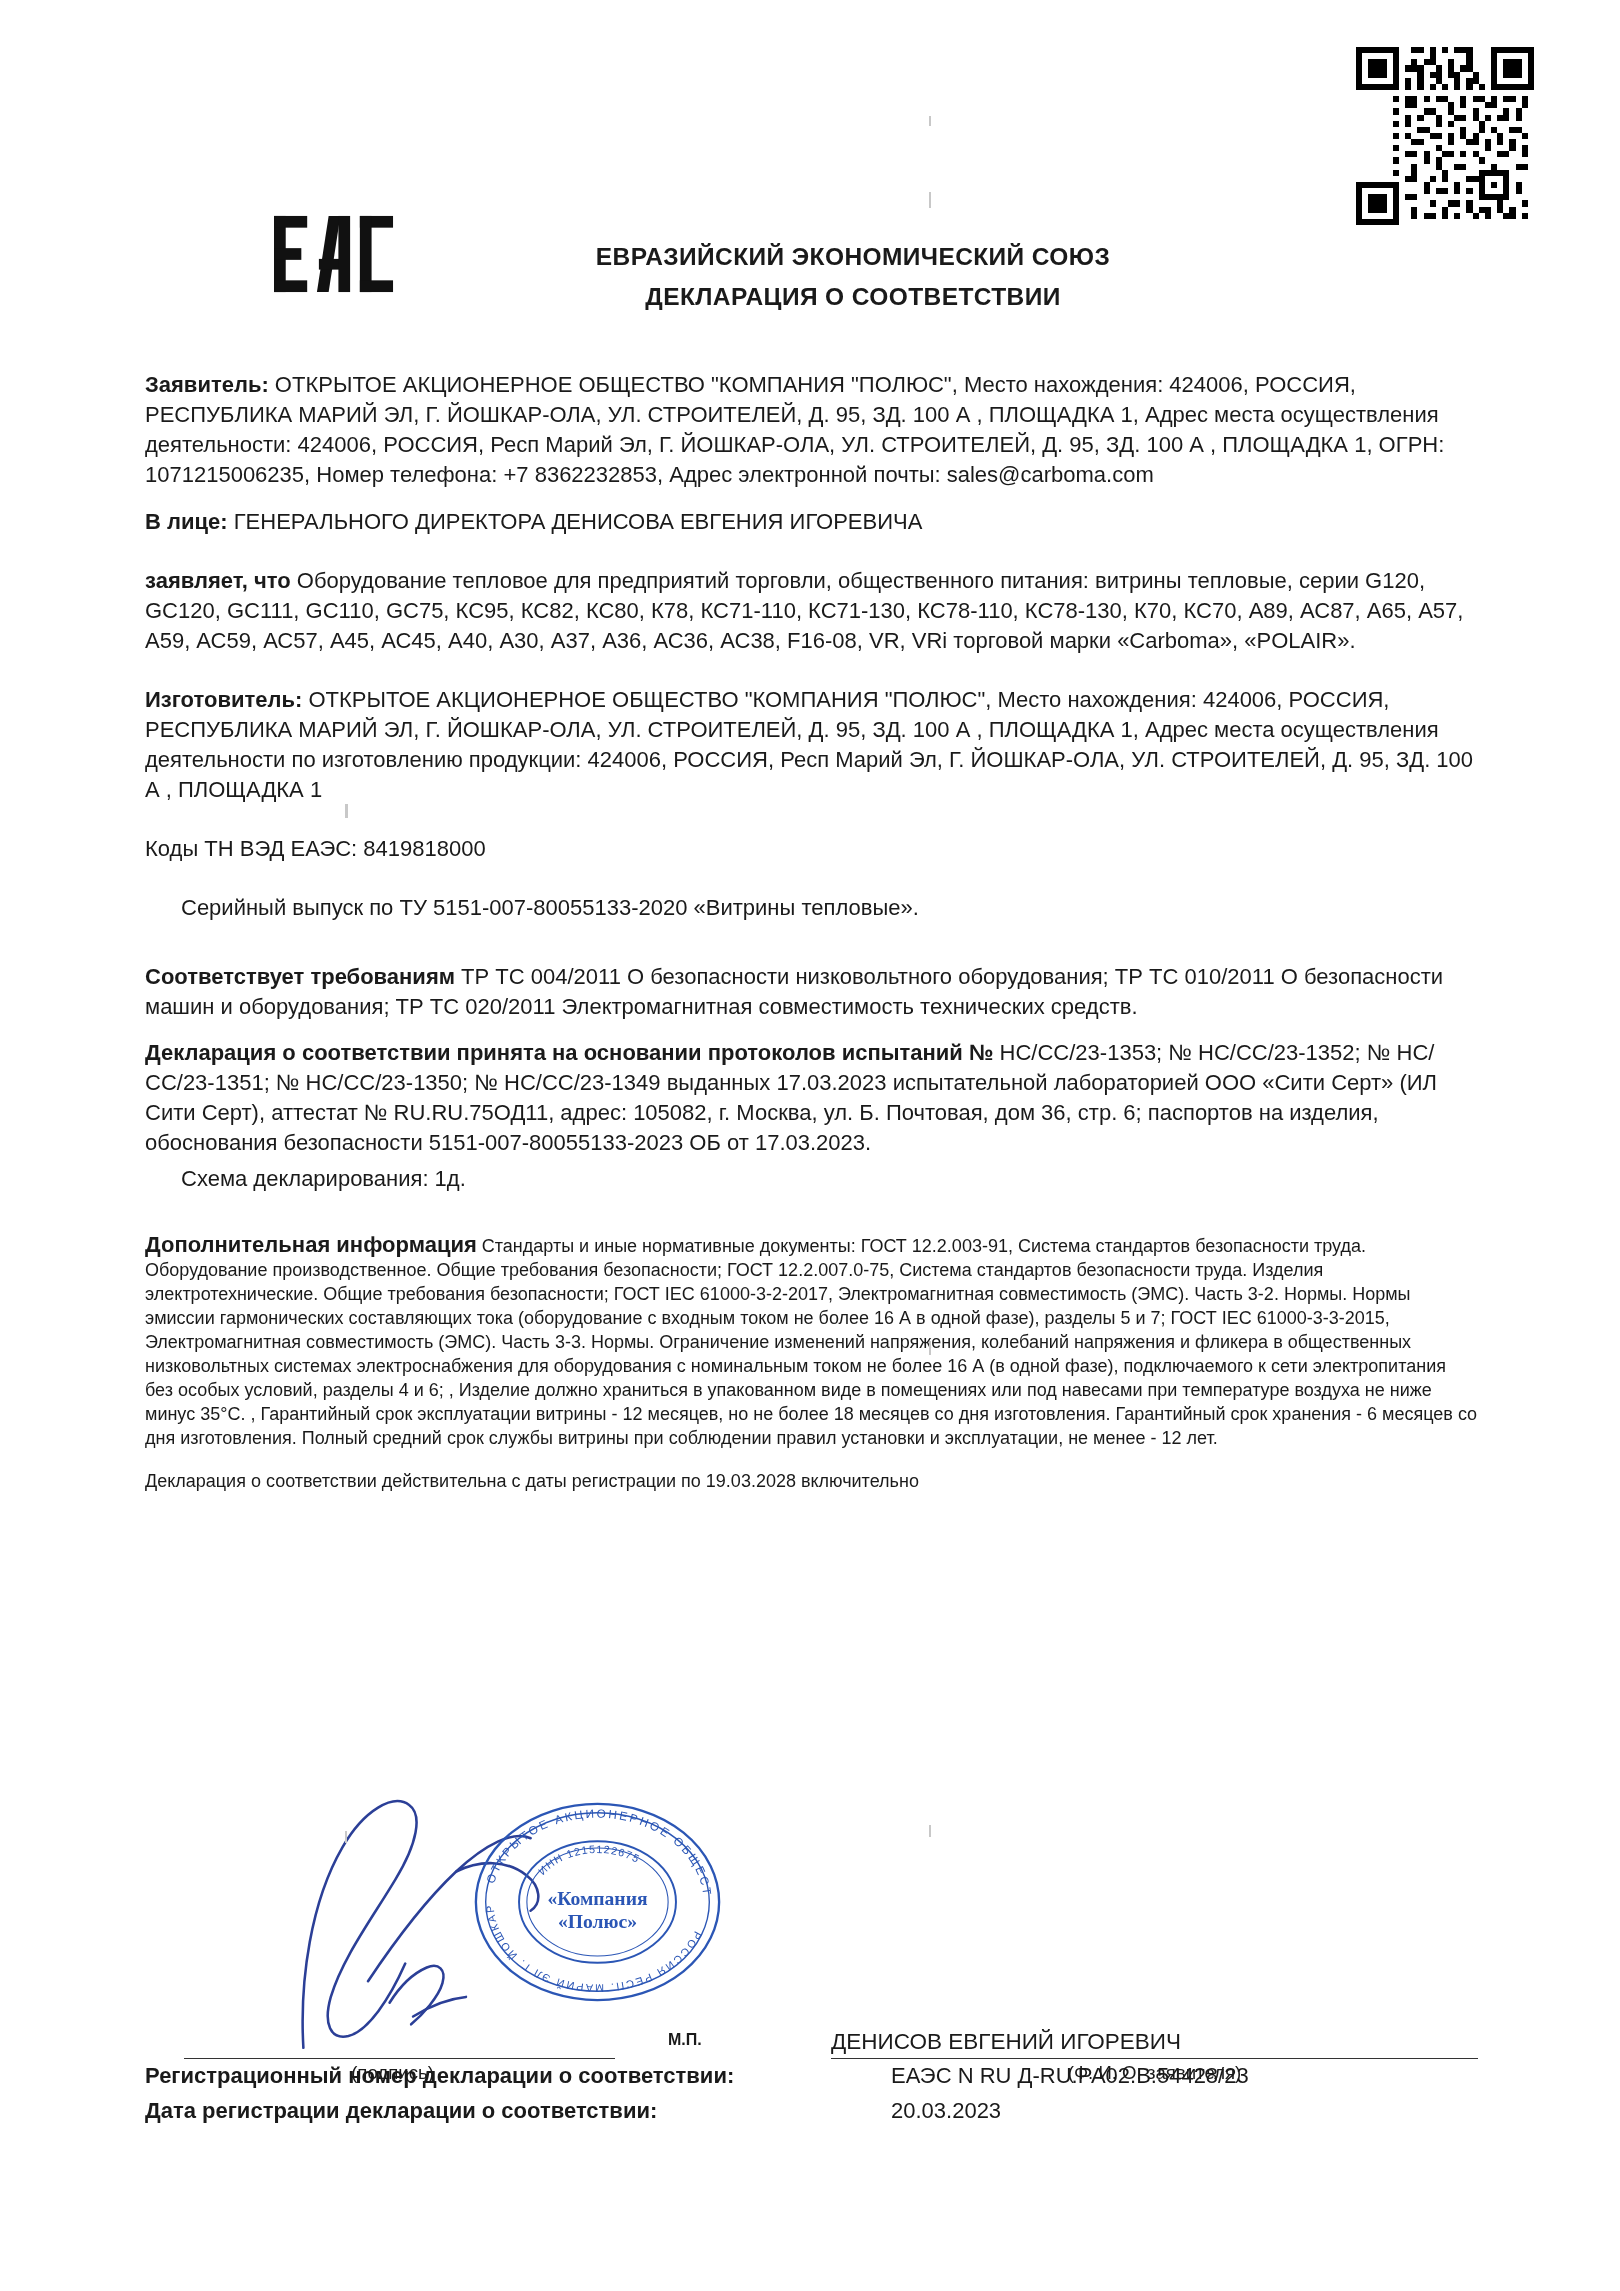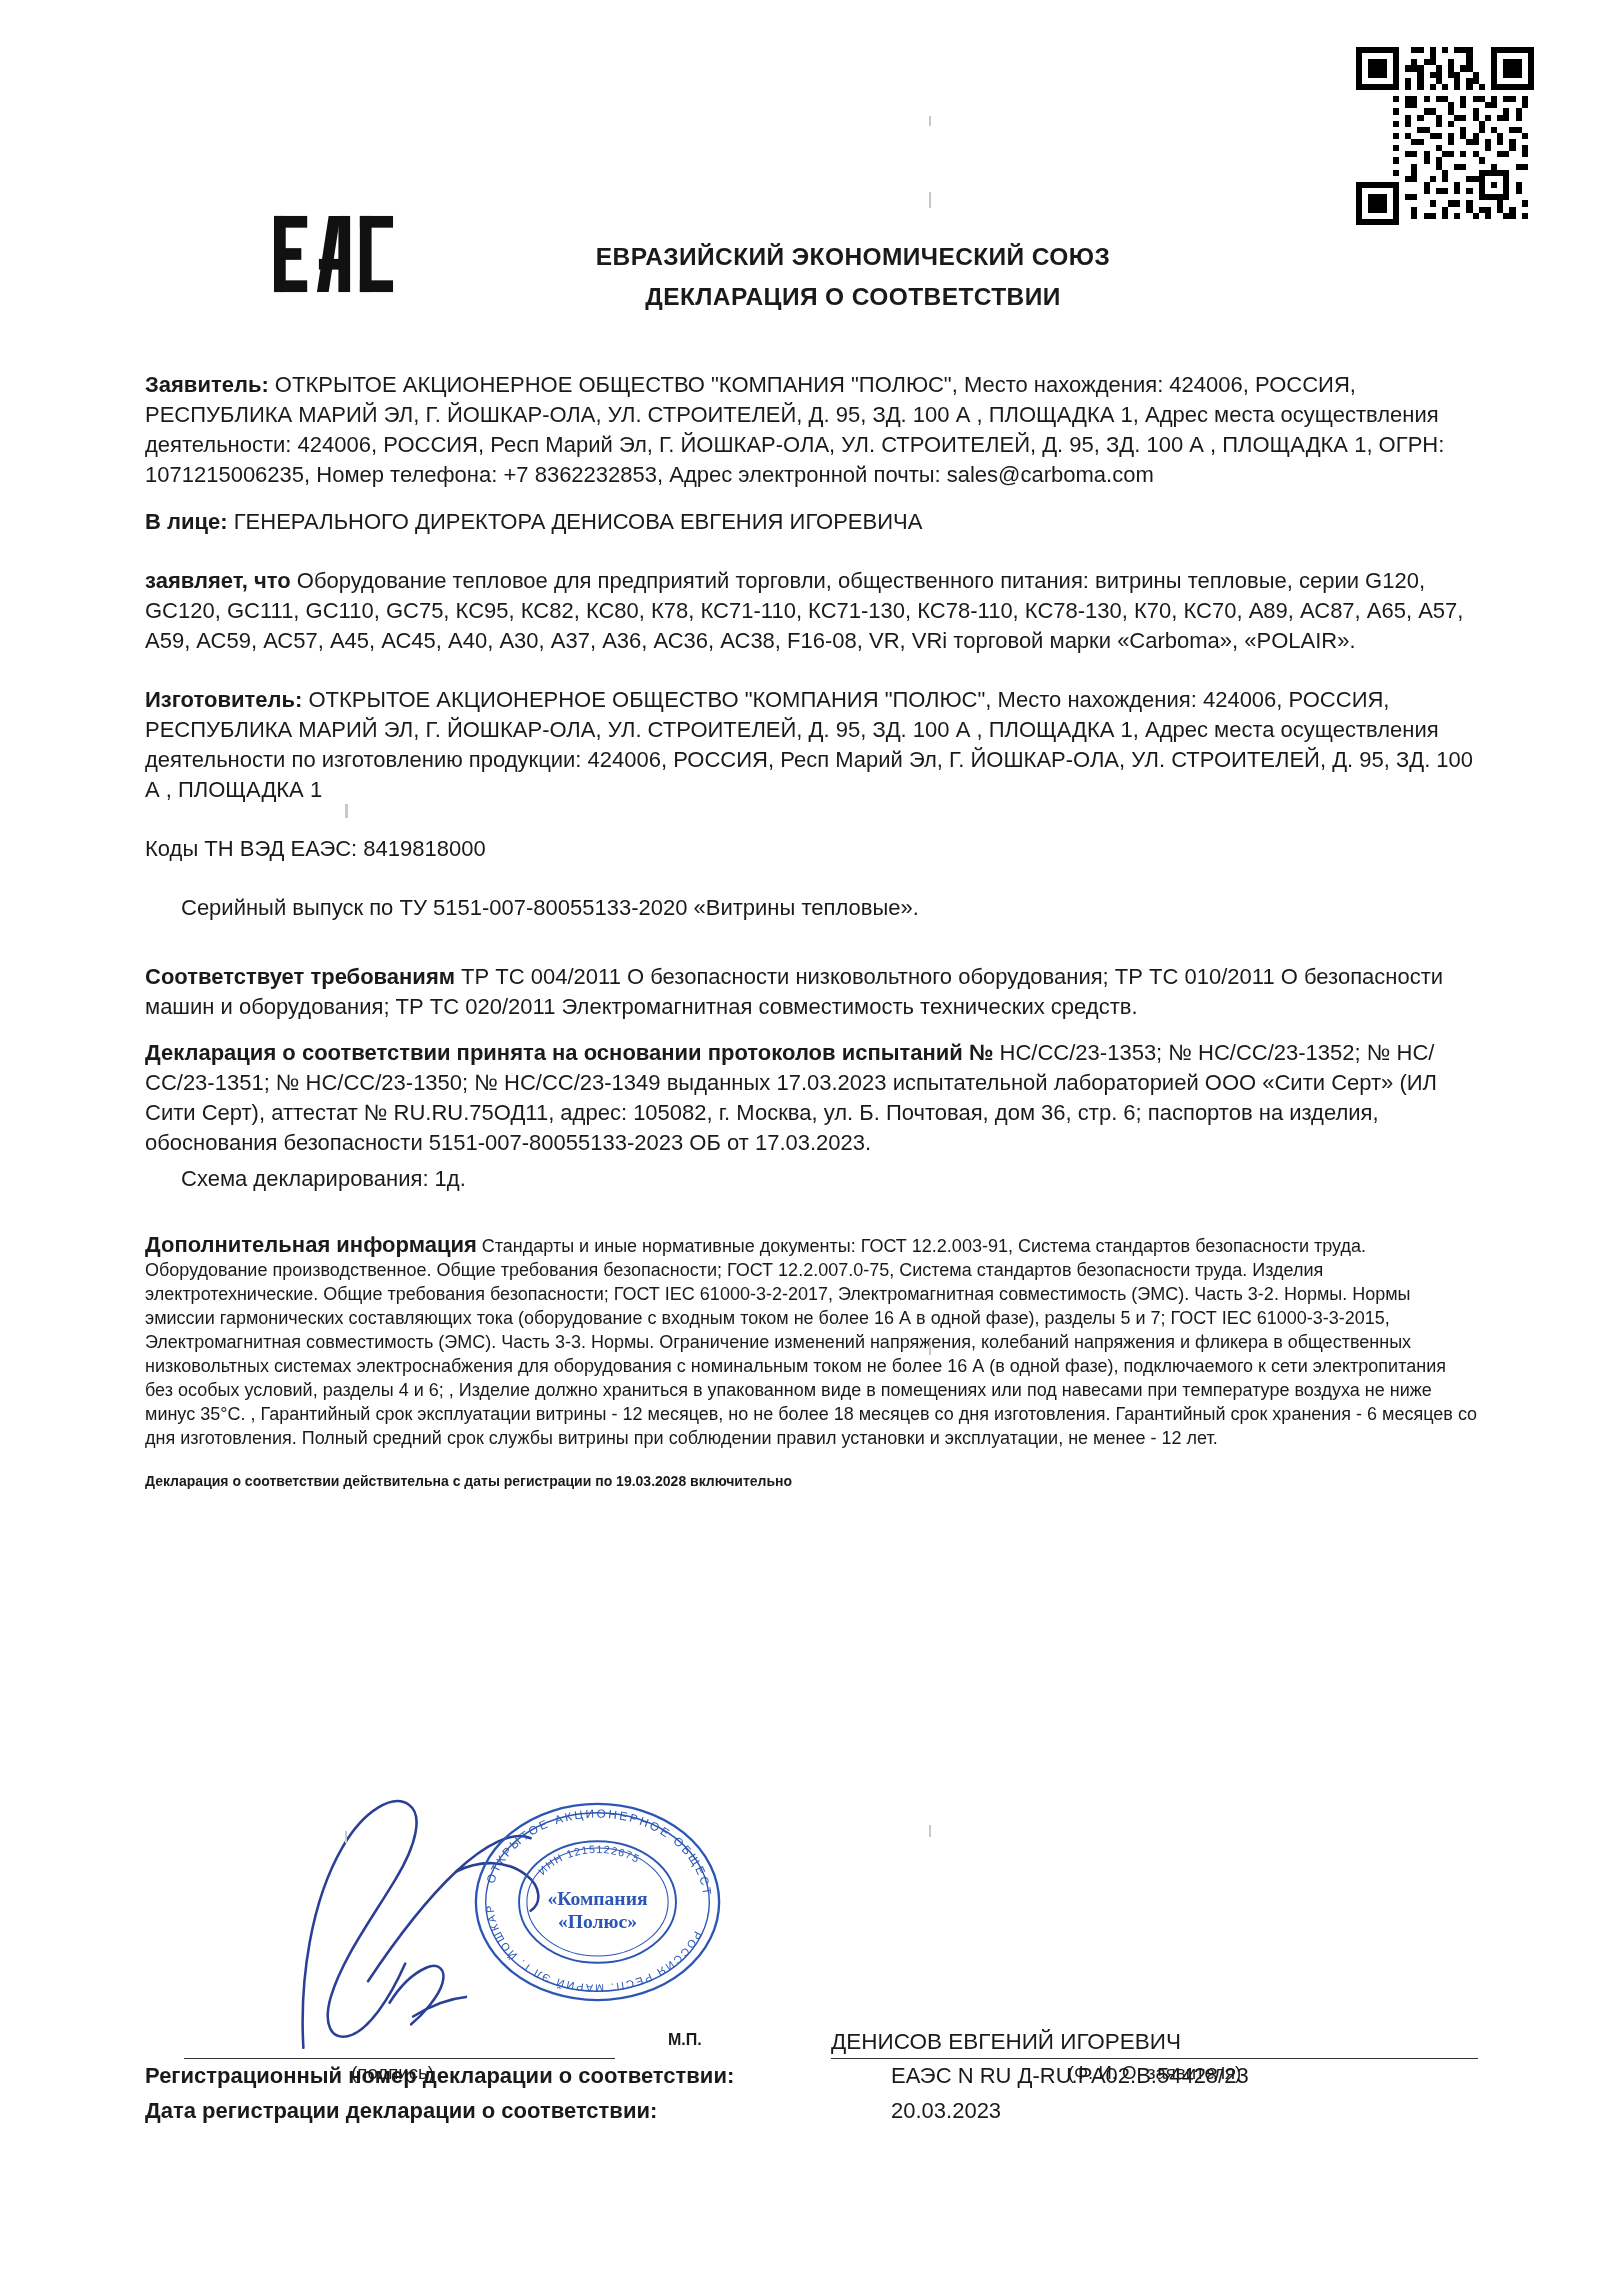--- a/index.html
+++ b/index.html
@@ -85,23 +85,23 @@
     font-size: 18px;
     line-height: 24px;
     margin-bottom: 9.8px;
   }
   .addinfo .lead {
     font-size: 22px;
     font-weight: bold;
   }
 
   .valid {
-    font-size: 14px;
+    font-size: 18px;
     line-height: 30px;
-    font-weight: bold;
+    font-weight: normal;
     margin-top: 15.7px;
   }
 
   
   .signblock {
     position: absolute;
     left: 145px;
     top: 1921px;
     width: 1333px;
     height: 216px;

